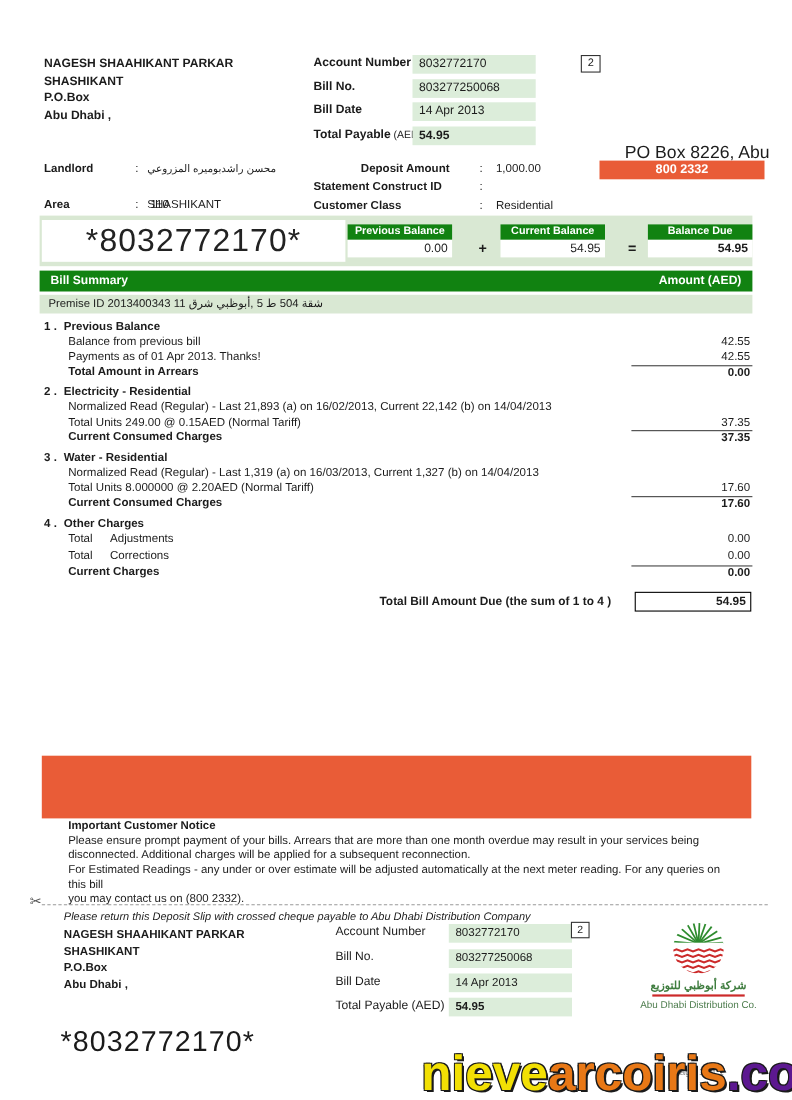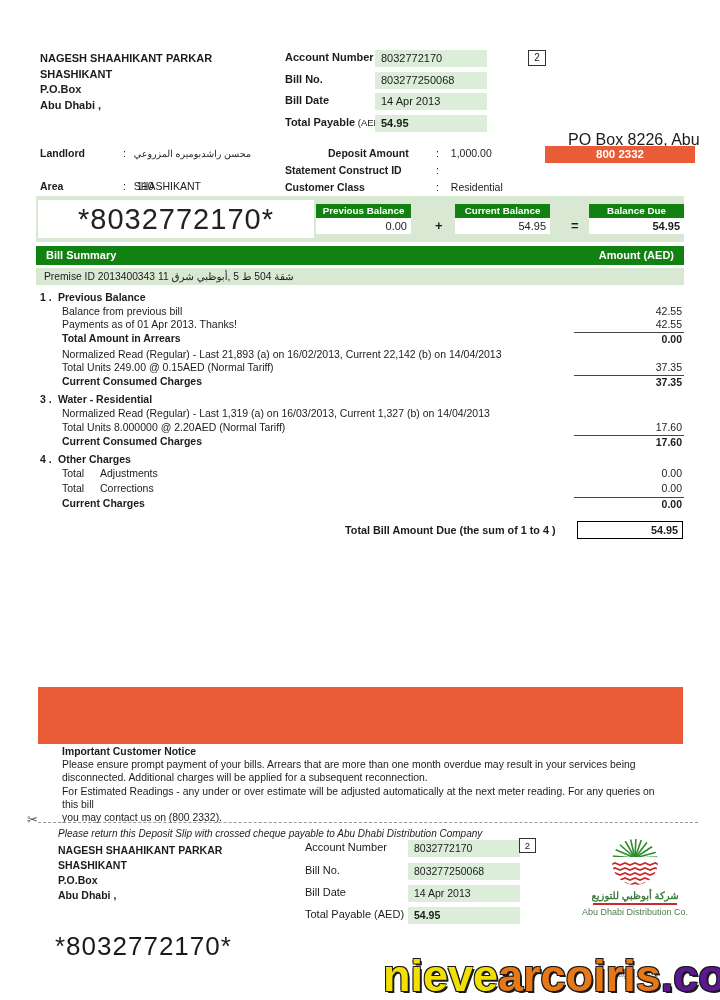--- a/index.html
+++ b/index.html
@@ -188,20 +188,23 @@
     </div>
     <div class="bir">
       <span class="t">Payments as of 01 Apr 2013. Thanks!</span>
         <span class="amt">42.55</span>
     </div>
     <div class="bir bold" style="height:16px;">
       <span class="t">Total Amount in Arrears</span>
         <span class="amt ruled">0.00</span>
     </div>
 
+    <div class="bih">
+      <span class="num">2 .</span><span>Electricity - Residential</span>
+    </div>
     <div class="bir">
       <span class="t">Normalized Read (Regular) - Last 21,893 (a) on 16/02/2013, Current 22,142 (b) on 14/04/2013</span>
         <span class="amt"></span>
     </div>
     <div class="bir">
       <span class="t">Total Units 249.00 @ 0.15AED (Normal Tariff)</span>
         <span class="amt">37.35</span>
     </div>
     <div class="bir bold" style="height:16px;">
       <span class="t">Current Consumed Charges</span>

